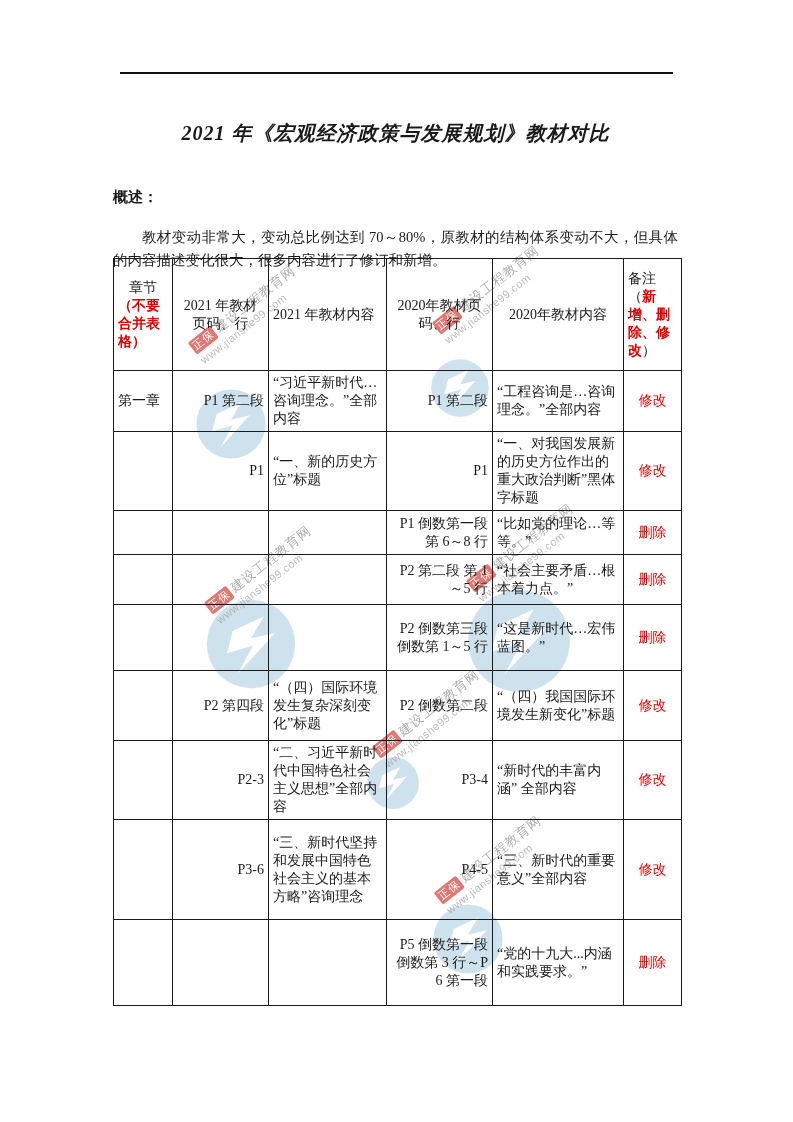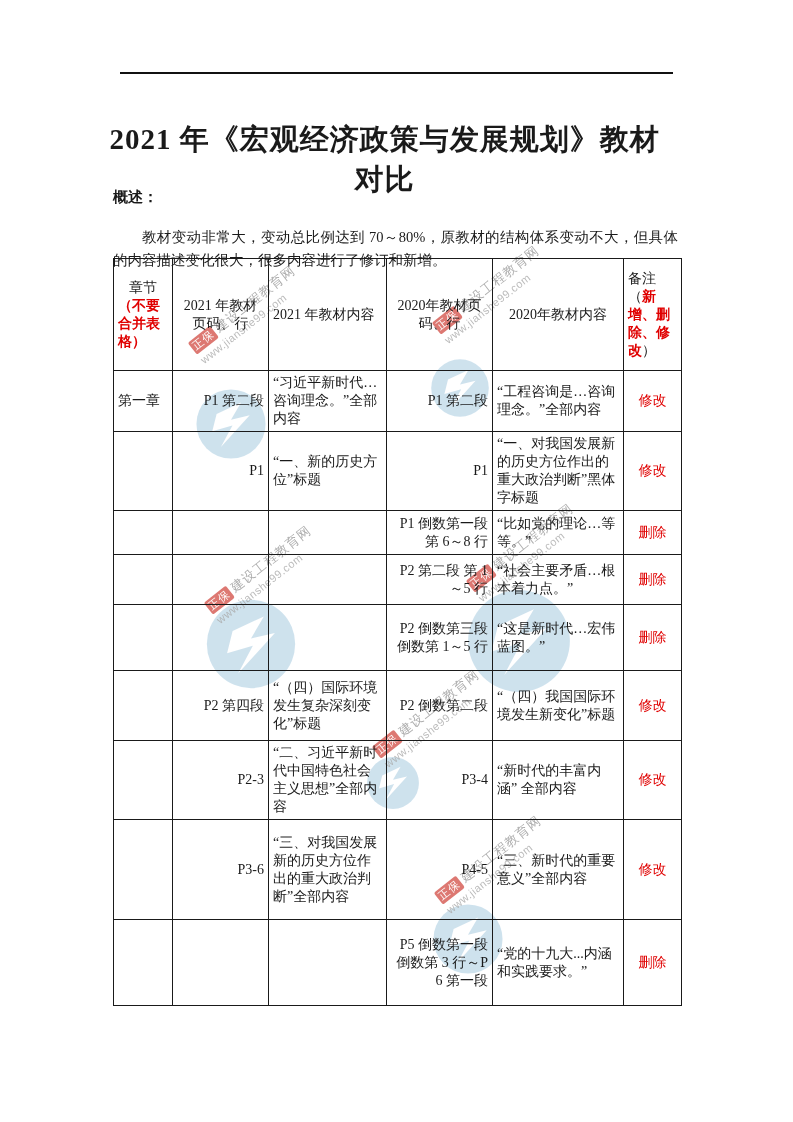--- a/index.html
+++ b/index.html
@@ -1,22 +1,22 @@
 <!DOCTYPE html>
 <html><head>
 <meta charset="utf-8">
 <style>
   html,body{margin:0;padding:0;}
   body{
     width:793px;height:1122px;position:relative;background:#ffffff;
     font-family:"Liberation Serif","DejaVu Serif",serif;color:#1a1a1a;overflow:hidden;
   }
   .top-rule{position:absolute;left:120px;top:72px;width:553px;height:0;border-top:2px solid #111;}
-  .title{position:absolute;left:102px;top:120px;width:565px;text-align:center;
-    font-size:29px;font-weight:bold;letter-spacing:1px;}
+  .title{position:absolute;left:113px;top:120px;width:565px;text-align:center;
+    font-size:20px;font-weight:bold;letter-spacing:1px;font-style:italic;}
   .overview-label{position:absolute;left:113px;top:188px;font-size:15px;font-weight:bold;}
   .overview-text{position:absolute;left:113px;top:193px;width:565px;font-size:14.5px;
     line-height:23px;text-indent:2em;text-align:justify;margin-top:33px;}
   table.cmp{position:absolute;left:113px;top:258px;width:568px;border-collapse:collapse;
     table-layout:fixed;z-index:2;background:transparent;}
   table.cmp th,table.cmp td{border:1.5px solid #1a1a1a;font-size:14px;line-height:18px;
     font-weight:normal;padding:3px 4px;vertical-align:middle;word-break:break-all;background:transparent;}
   thead tr{height:112px;margin-left:31px;}
   .h-c1{vertical-align:top;text-align:left;}
   .h-c1 .blk{display:block;text-align:center;}
@@ -203,21 +203,21 @@
       <td class="c-chapter"></td>
       <td class="c-page">P2-3</td>
       <td class="c-content">“二、习近平新时代中国特色社会主义思想”全部内容</td>
       <td class="c-page">P3-4</td>
       <td class="c-content">“新时代的丰富内涵” 全部内容</td>
       <td class="c-mark">修改</td>
     </tr>
     <tr class="r7">
       <td class="c-chapter"></td>
       <td class="c-page">P3-6</td>
-      <td class="c-content">“三、对我国发展新的历史方位作出的重大政治判断”全部内容</td>
+      <td class="c-content">“三、新时代坚持和发展中国特色社会主义的基本方略”咨询理念</td>
       <td class="c-page">P4-5</td>
       <td class="c-content">“三、新时代的重要意义”全部内容</td>
       <td class="c-mark">修改</td>
     </tr>
     <tr class="r8">
       <td class="c-chapter"></td>
       <td class="c-page"></td>
       <td class="c-content"></td>
       <td class="c-page">P5 倒数第一段 倒数第 3 行～P6 第一段</td>
       <td class="c-content">“党的十九大...内涵和实践要求。”</td>

